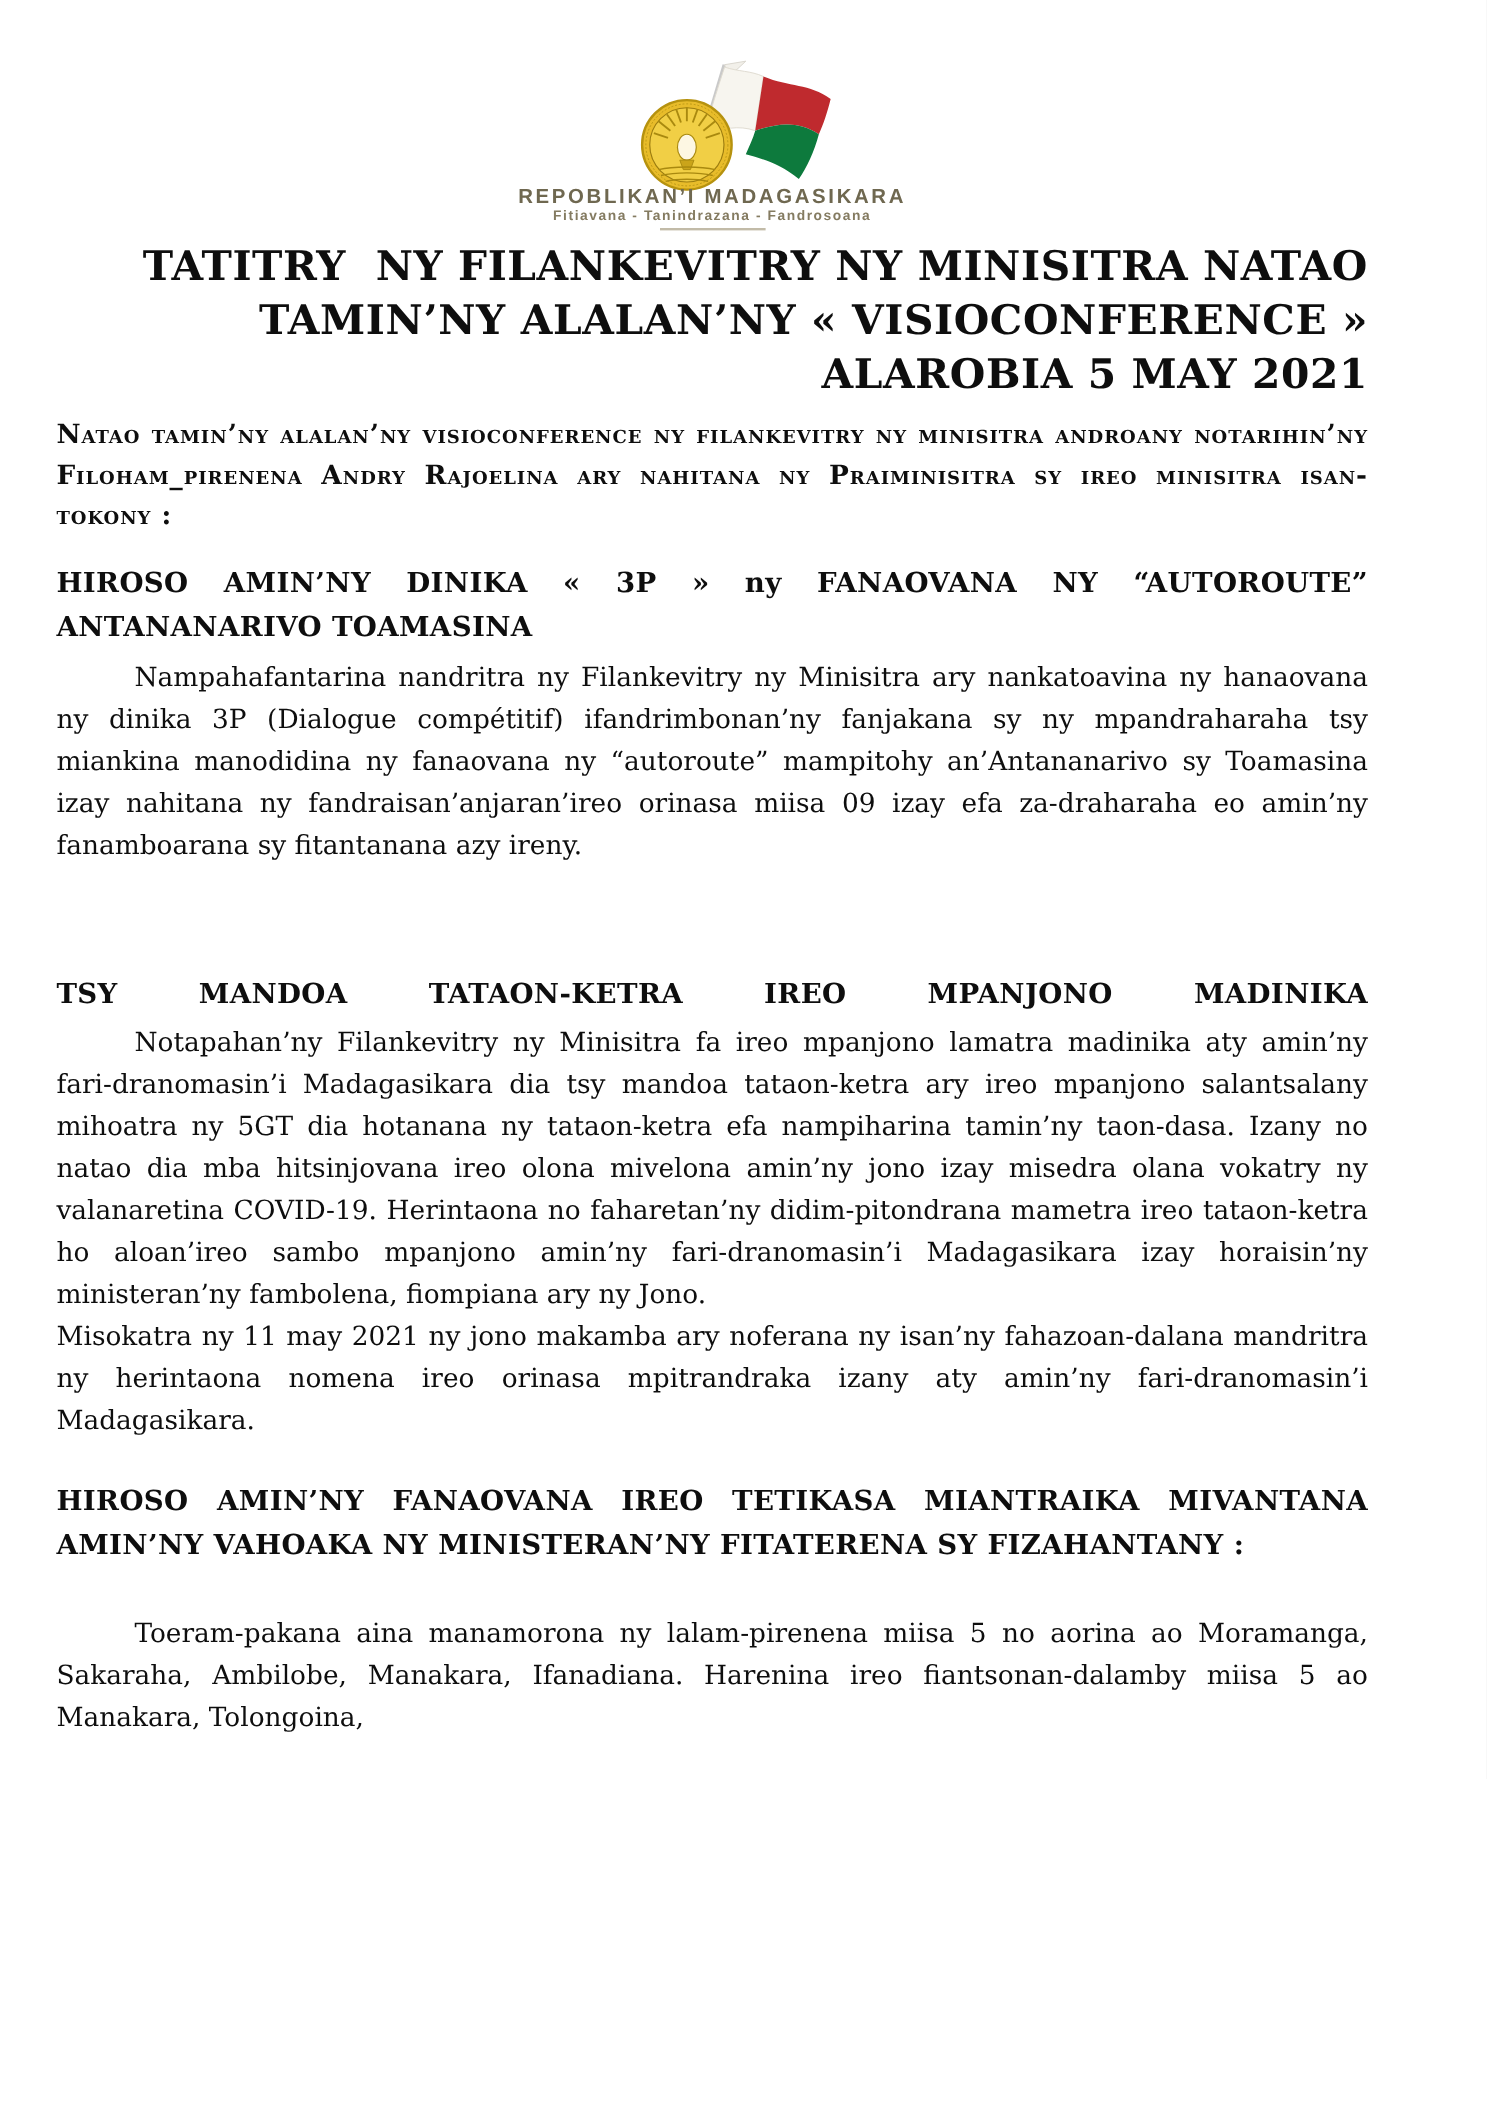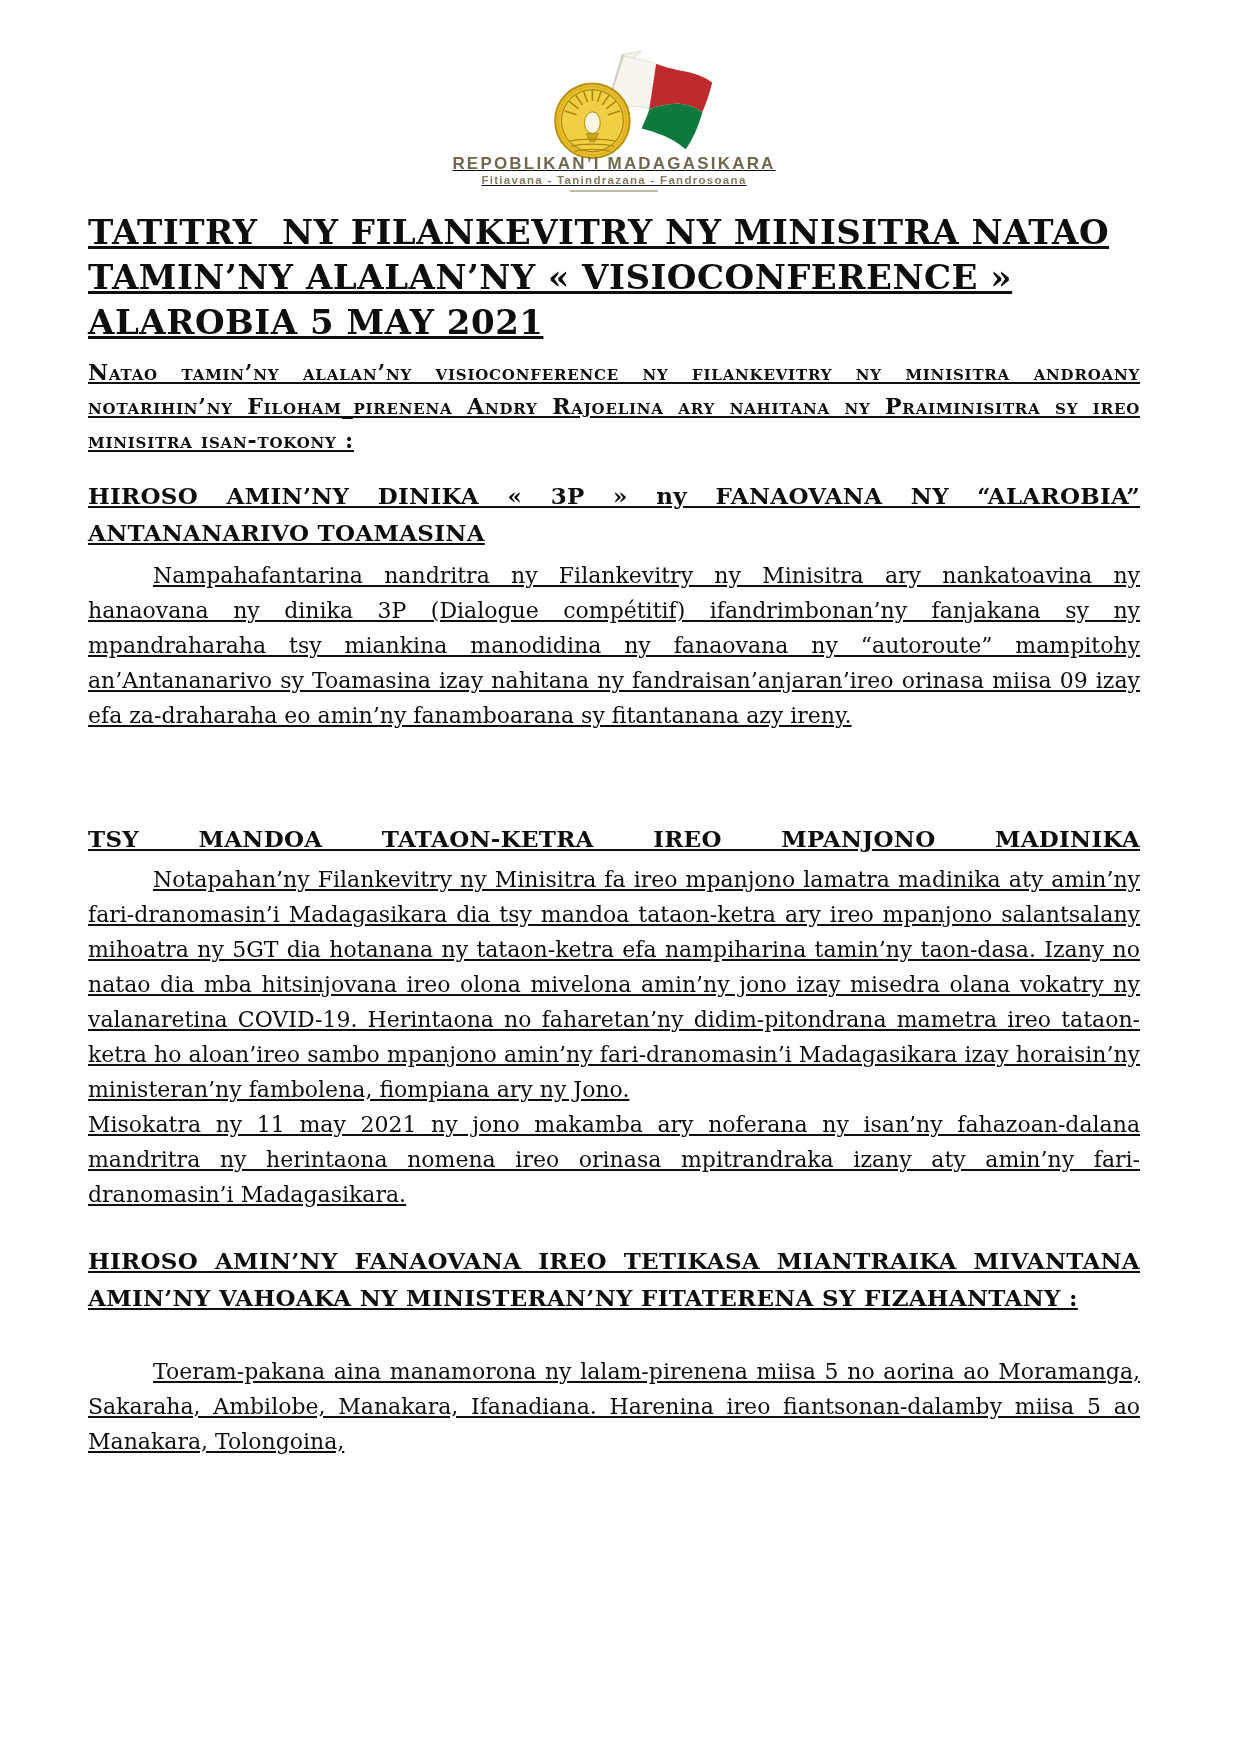--- a/index.html
+++ b/index.html
@@ -2,44 +2,43 @@
 <html><head>
 <meta charset="utf-8">
 <style>
   html,body { margin:0; padding:0; background:#e9e9e9; }
   .page {
     position:relative;
     width:1239px; height:1754px;
     margin:0 auto;
     background:#ffffff;
     box-sizing:border-box;
-    padding:50px 99px 0 88px;
+    padding:50px 99px 0 47px;
     overflow:hidden;
     font-family:"DejaVu Serif","Liberation Serif",serif;
     color:#0e0e0e;
-    text-decoration:underline;
   }
 
   
   .letterhead { text-align:center; }
   .emblem-art { display:block; margin:0 auto; width:300px; height:110px; }
   .emblem-name {
     font-family:"Liberation Sans",sans-serif;
     font-weight:bold; font-size:17px; letter-spacing:2.2px;
     color:#6f6850; margin-top:-6px; white-space:nowrap;
   }
   .emblem-motto {
     font-family:"Liberation Sans",sans-serif;
     font-weight:bold; font-size:11.5px; letter-spacing:1.3px;
     color:#847b61; margin-top:0; white-space:nowrap;
   }
   .emblem-rule { width:88px; height:2px; background:#c2bba8; margin:4px auto 0; }
 
   
-  .doc-title { margin-top:18px; text-align:left; }
+  .doc-title { margin-top:8px; text-align:right; }
   .title-line {
     font-size:34px; font-weight:bold; line-height:45px;
     letter-spacing:0.5px; white-space:pre-wrap;
   }
 
   
   .lede {
     margin:10px 0 0 0;
     font-size:22px; font-weight:bold;
     font-variant:small-caps;
@@ -127,21 +126,21 @@
   <div class="doc-title">
     <div class="title-line">TATITRY  NY FILANKEVITRY NY MINISITRA NATAO</div>
     <div class="title-line">TAMIN’NY ALALAN’NY « VISIOCONFERENCE »</div>
     <div class="title-line">ALAROBIA 5 MAY 2021</div>
   </div>
 
   <p class="lede">Natao tamin’ny alalan’ny visioconference ny filankevitry ny minisitra androany notarihin’ny Filoham_pirenena Andry Rajoelina ary nahitana ny Praiminisitra sy ireo minisitra isan-tokony :</p>
 
 
   <section class="section-autoroute">
-    <h3 class="section-heading">HIROSO AMIN’NY DINIKA « 3P » ny FANAOVANA NY “ALAROBIA” ANTANANARIVO TOAMASINA</h3>
+    <h3 class="section-heading">HIROSO AMIN’NY DINIKA « 3P » ny FANAOVANA NY “AUTOROUTE” ANTANANARIVO TOAMASINA</h3>
     <p class="body-para indent">Nampahafantarina nandritra ny Filankevitry ny Minisitra ary nankatoavina ny hanaovana ny dinika 3P (Dialogue compétitif) ifandrimbonan’ny fanjakana sy ny mpandraharaha tsy miankina manodidina ny fanaovana ny “autoroute” mampitohy an’Antananarivo sy Toamasina izay nahitana ny fandraisan’anjaran’ireo orinasa miisa 09 izay efa za-draharaha eo amin’ny fanamboarana sy fitantanana azy ireny.</p>
   </section>
 
   <section class="section-fishing">
     <h3 class="section-heading spread">TSY MANDOA TATAON-KETRA IREO MPANJONO MADINIKA</h3>
     <p class="body-para indent first">Notapahan’ny Filankevitry ny Minisitra fa ireo mpanjono lamatra madinika aty amin’ny fari-dranomasin’i Madagasikara dia tsy mandoa tataon-ketra ary ireo mpanjono salantsalany mihoatra ny 5GT dia hotanana ny tataon-ketra efa nampiharina tamin’ny taon-dasa. Izany no natao dia mba hitsinjovana ireo olona mivelona amin’ny jono izay misedra olana vokatry ny valanaretina COVID-19. Herintaona no faharetan’ny didim-pitondrana mametra ireo tataon-ketra ho aloan’ireo sambo mpanjono amin’ny fari-dranomasin’i Madagasikara  izay horaisin’ny ministeran’ny fambolena, fiompiana ary ny Jono.</p>
     <p class="body-para">Misokatra ny 11 may 2021 ny jono makamba ary noferana ny isan’ny fahazoan-dalana mandritra ny herintaona nomena ireo orinasa mpitrandraka izany aty amin’ny fari-dranomasin’i Madagasikara.</p>
   </section>
 
   <section class="section-transport">

